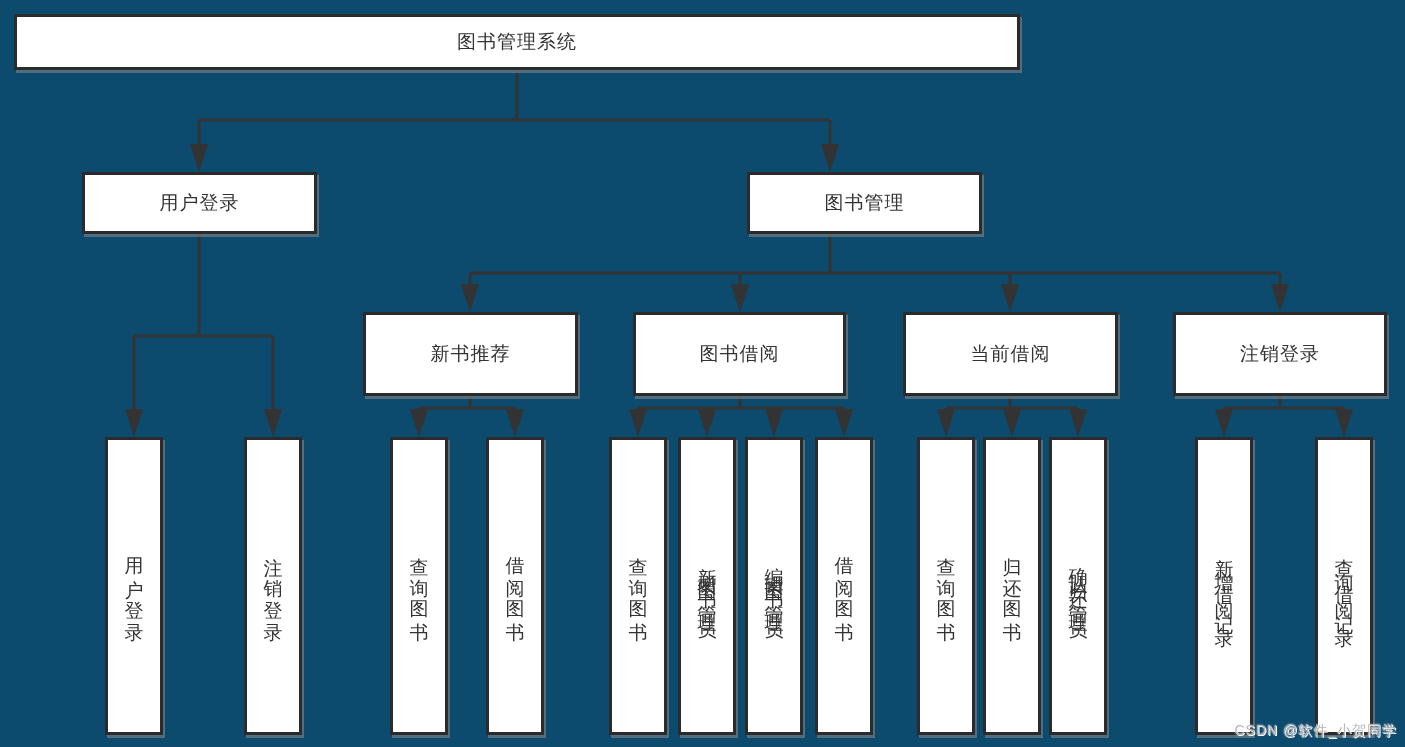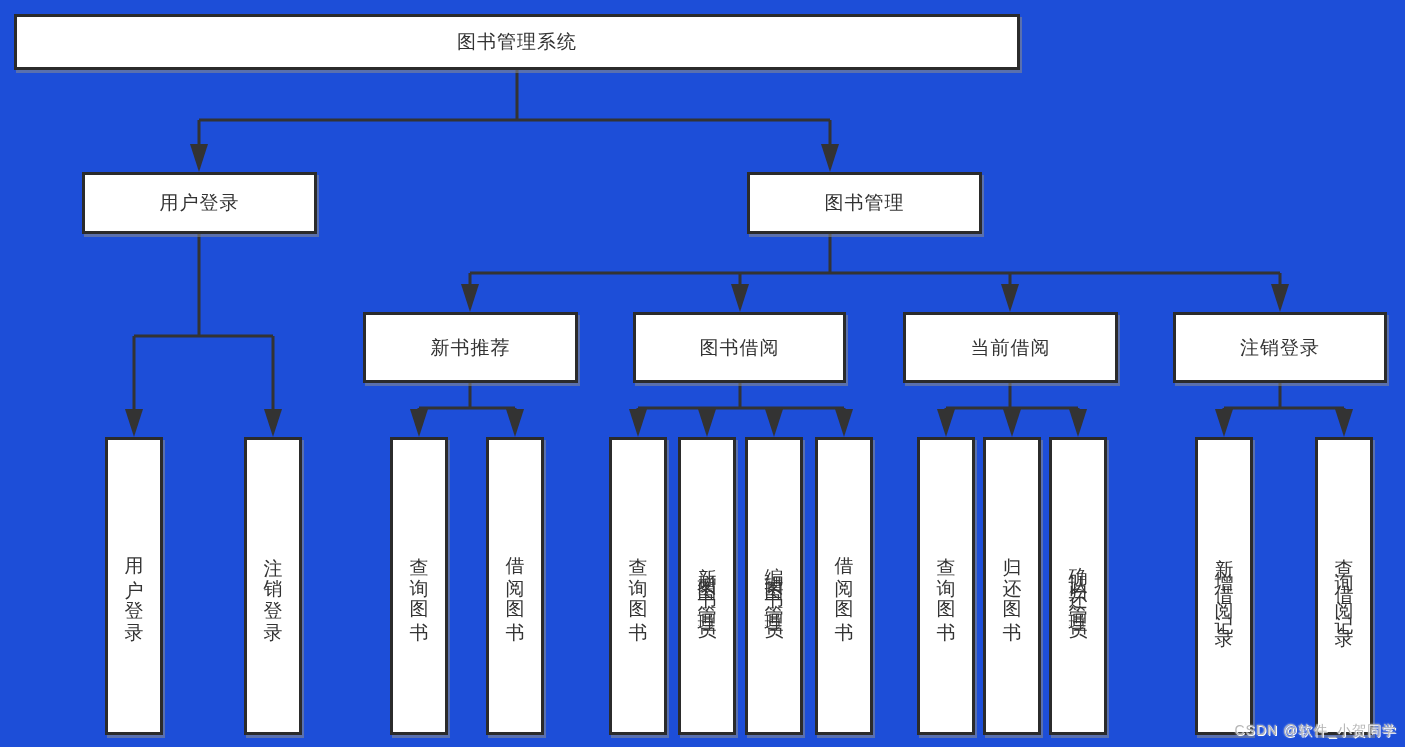--- a/index.html
+++ b/index.html
@@ -5,21 +5,21 @@
   html, body {
     margin: 0;
     padding: 0;
     background: #ffffff;
     font-family: "Liberation Sans", sans-serif;
   }
   .canvas {
     position: relative;
     width: 1405px;
     height: 747px;
-    background: #1d4ed8;
+    background: #0c4a6e;
     overflow: hidden;
   }
   .connectors {
     position: absolute;
     left: 0; top: 0;
     width: 1405px;
     height: 747px;
     pointer-events: none;
   }
   .node {
@@ -31,21 +31,21 @@
     color: #333333;
     display: flex;
     align-items: center;
     justify-content: center;
     font-size: 19px;
     letter-spacing: 1px;
   }
   .node.root   { left: 14px;  top: 14px;  width: 1006px; height: 56px; }
   .node.lvl2-a { left: 82px;  top: 172px; width: 235px;  height: 62px; }
   .node.lvl2-b { left: 711px; top: 172px; width: 235px;  height: 62px; margin-left: 36px; }
-  .node.lvl3   { top: 312px;  height: 71px; }
+  .node.lvl3   { top: 312px;  height: 84px; }
   .node.l3-1 { left: 363px;  width: 215px; }
   .node.l3-2 { left: 633px;  width: 213px; }
   .node.l3-3 { left: 903px;  width: 215px; }
   .node.l3-4 { left: 1173px; width: 214px; }
   .node.leaf {
     top: 437px;
     width: 58px;
     height: 298px;
   }
   .vlabel {

